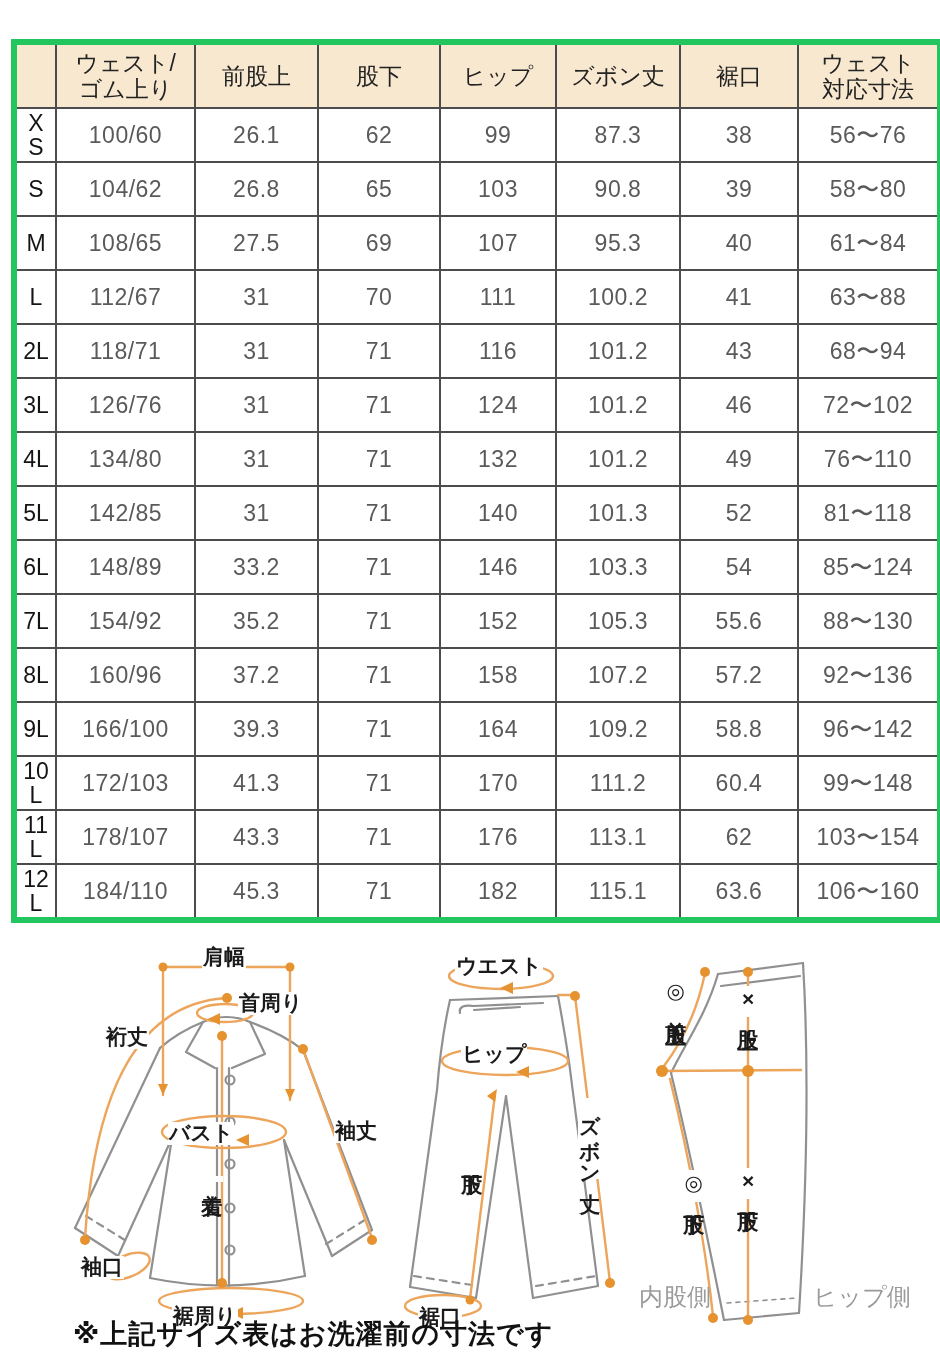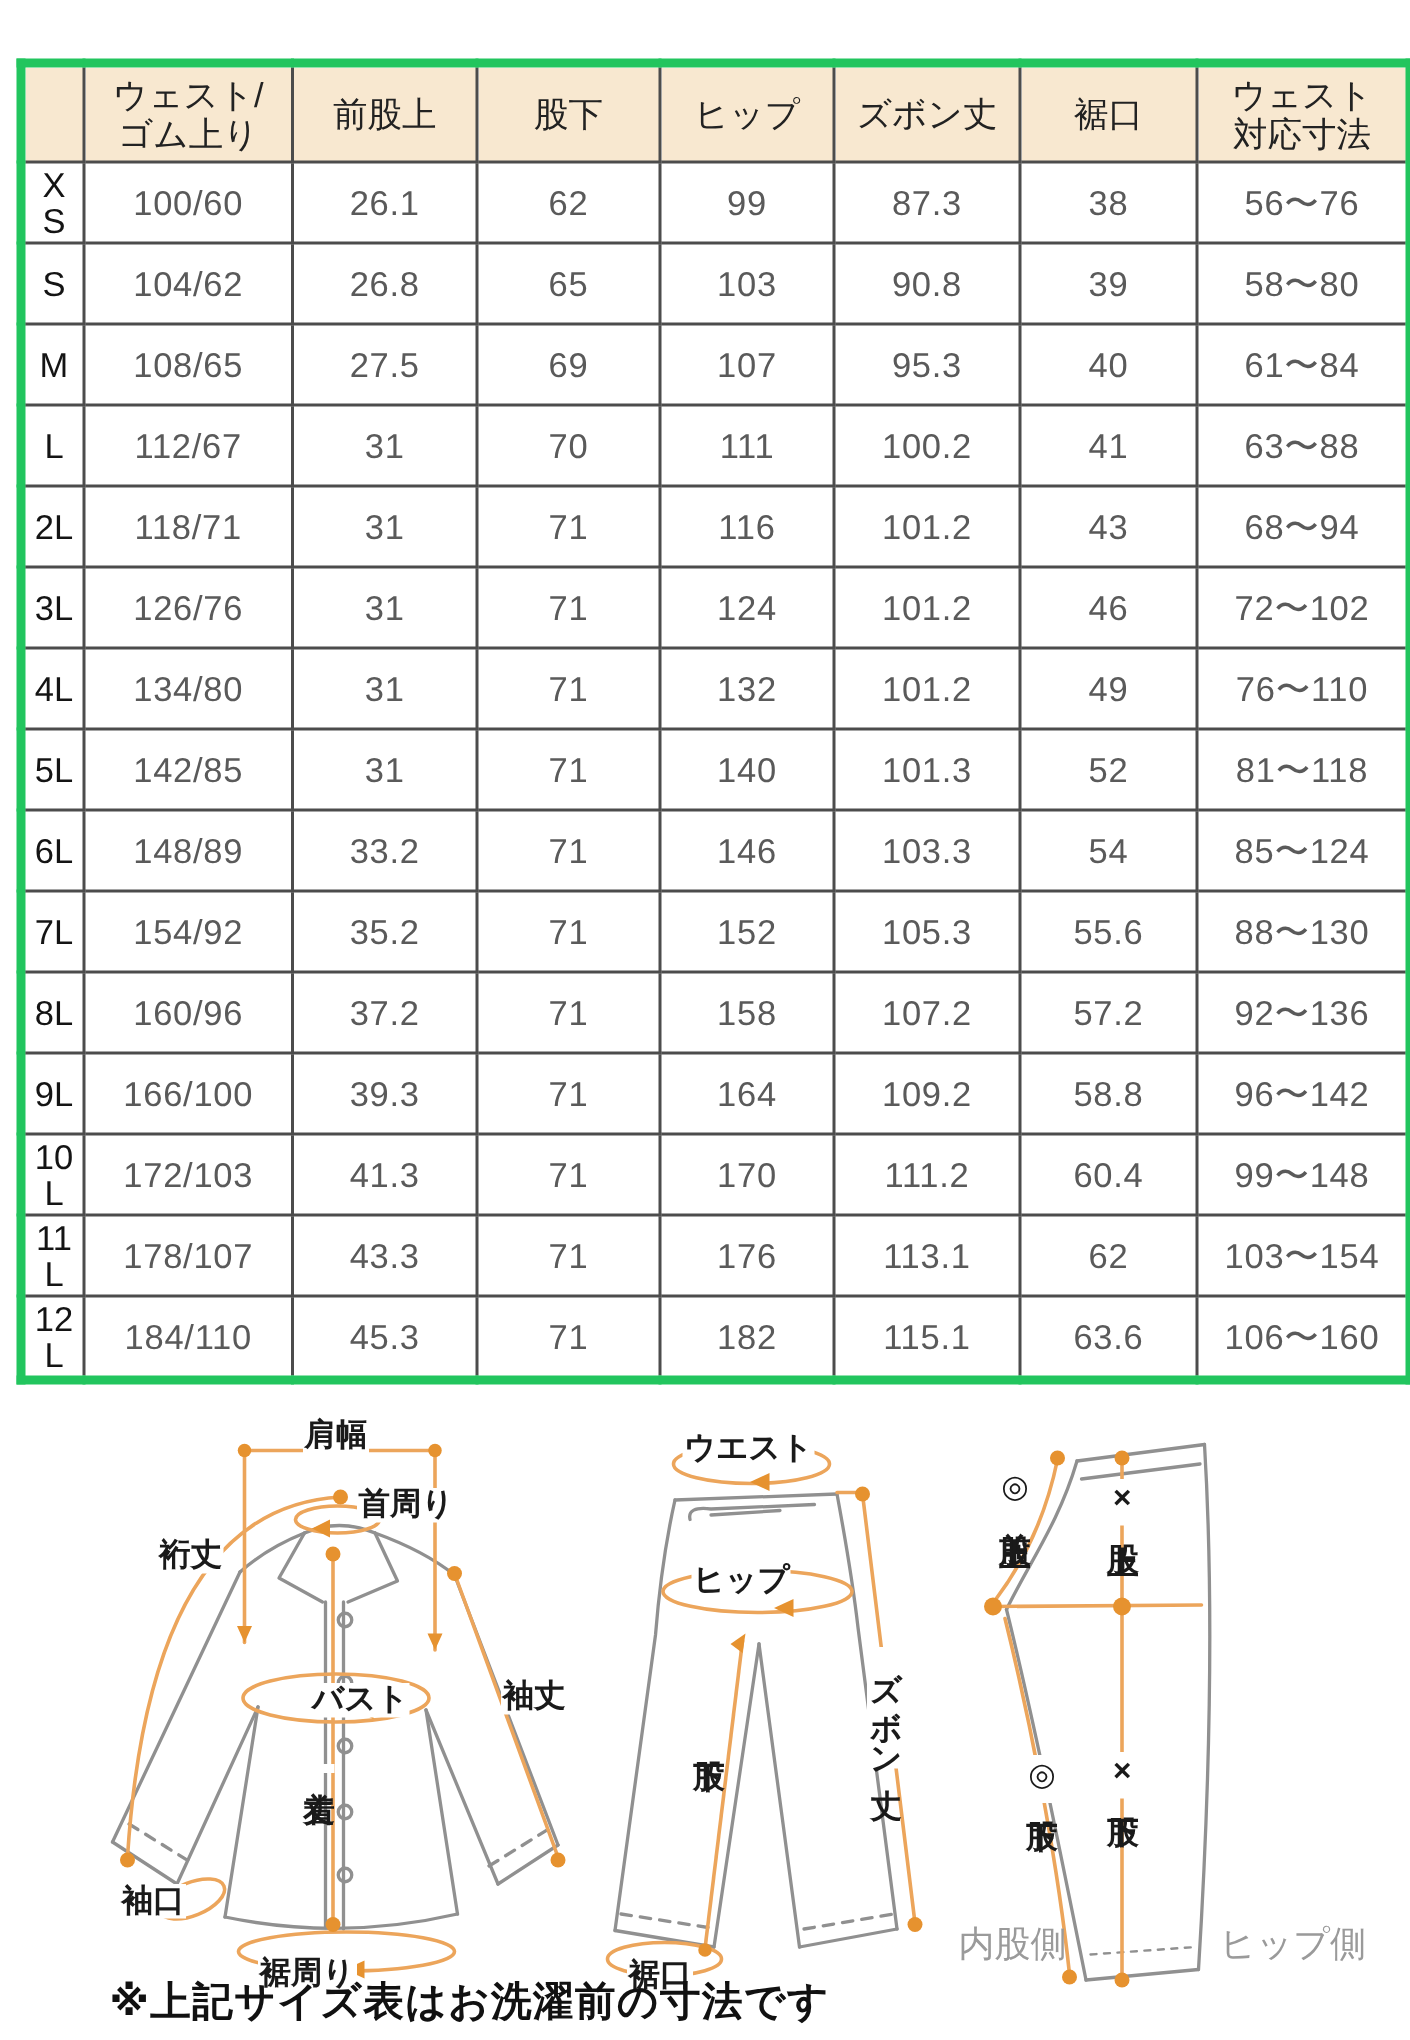--- a/index.html
+++ b/index.html
@@ -341,21 +341,21 @@
       <polygon points="443,1316 456,1310 456,1322"></polygon>
       <polygon points="497,1089 487,1096 495,1102"></polygon>
       <polygon points="163,1095 158,1084 168,1084"></polygon>
       <polygon points="290,1100 285,1089 295,1089"></polygon>
     </g>
   </svg>
 
   <div class="dlabel" style="left:202px; top:946px;">肩幅</div>
   <div class="dlabel" style="left:238px; top:992px;">首周り</div>
   <div class="dlabel" style="left:105px; top:1026px;">裄丈</div>
-  <div class="dlabel" style="left:168px; top:1122px;margin-left:39px;">バスト</div>
+  <div class="dlabel" style="left:168px; top:1122px;">バスト</div>
   <div class="dlabel" style="left:334px; top:1120px;">袖丈</div>
   <div class="dlabel vert" style="left:200px; top:1176px;">着丈</div>
   <div class="dlabel" style="left:80px; top:1256px;font-family:Liberation Serif, serif;">袖口</div>
   <div class="dlabel" style="left:172px; top:1305px;">裾周り</div>
 
   <div class="dlabel" style="left:455px; top:955px;">ウエスト</div>
   <div class="dlabel" style="left:461px; top:1043px;">ヒップ</div>
   <div class="dlabel vert" style="left:578px; top:1098px;">ズボン丈</div>
   <div class="dlabel vert" style="left:460px; top:1156px;">股下</div>
   <div class="dlabel" style="left:418px; top:1306px;">裾口</div>

